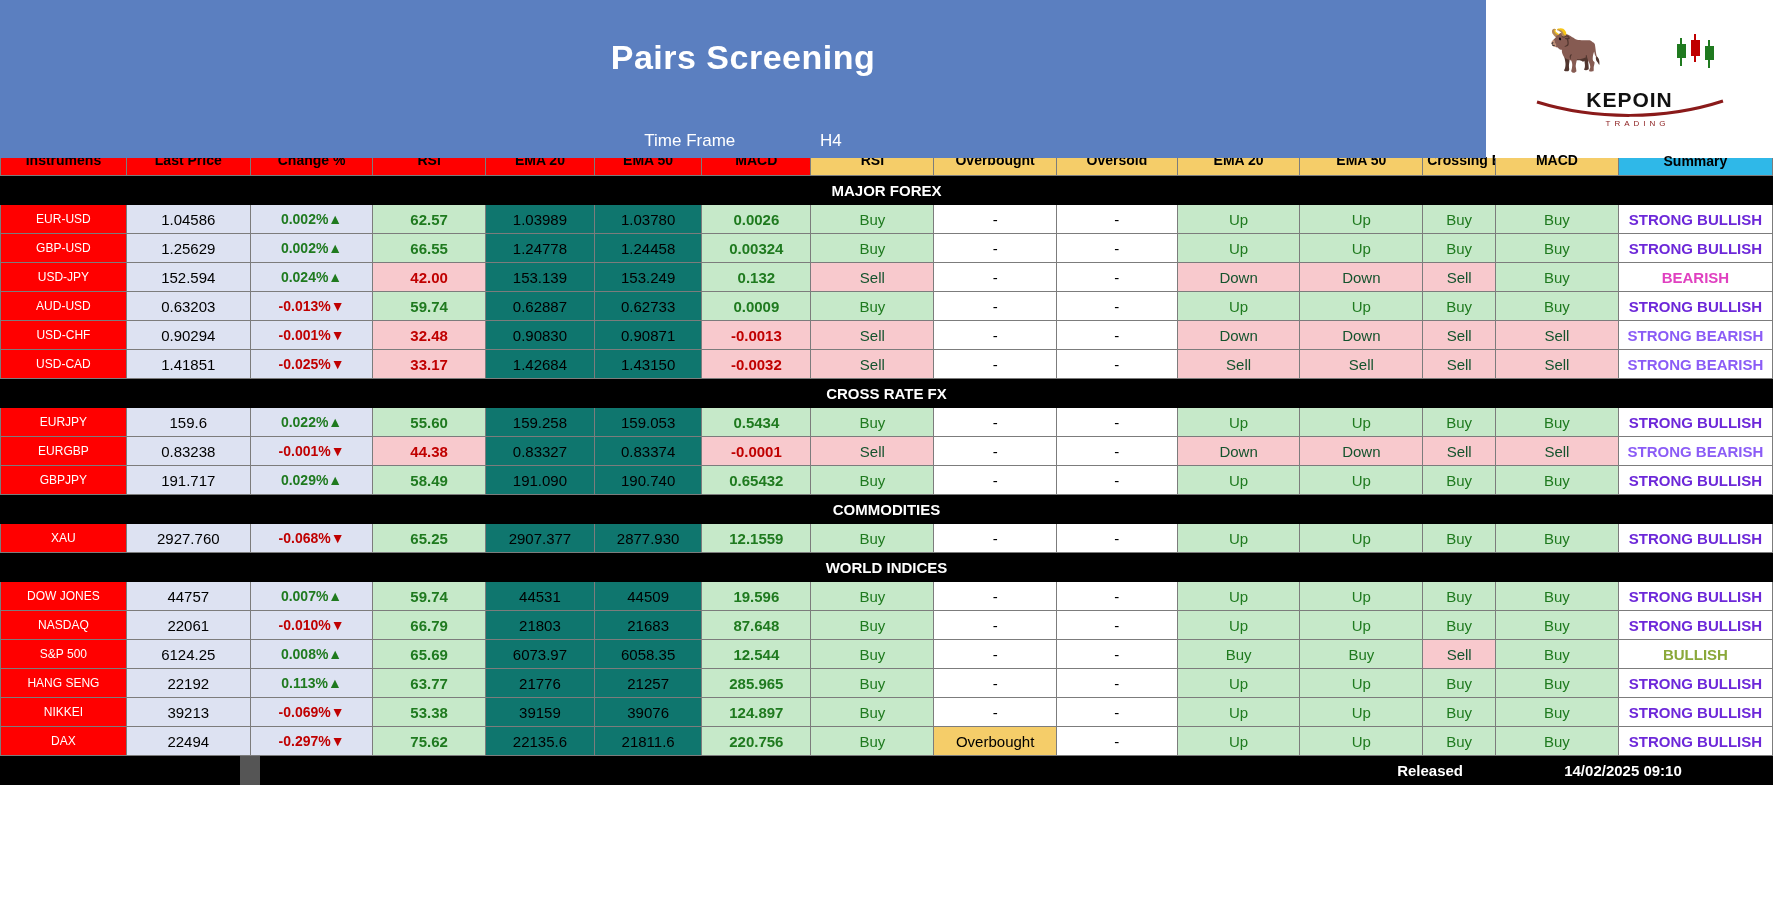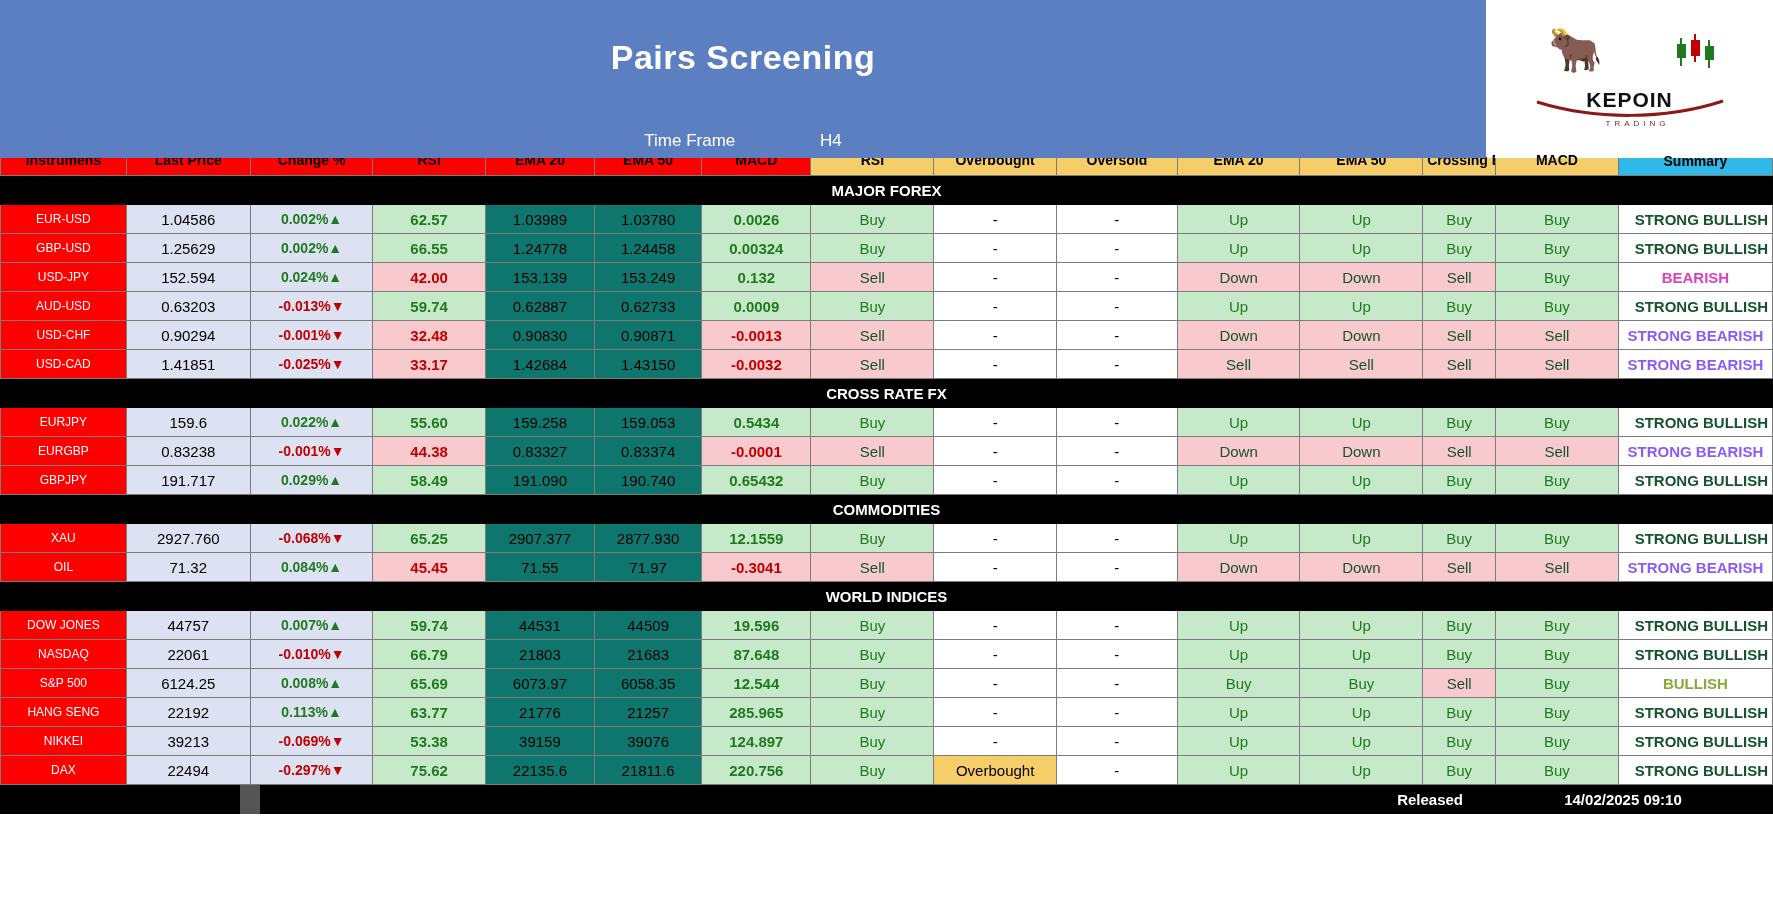--- a/index.html
+++ b/index.html
@@ -177,21 +177,21 @@
   .macd.g { background: #c6e9c9; color: #1f7a1f; }
   .macd.r { background: #f8c9cd; color: #c00000; }
 
   .sig { font-size: 15px; }
   .sig.buy { background: #c6e9c9; color: #1f7a1f; }
   .sig.sell { background: #f8c9cd; color: #14532d; }
   .sig.neu { background: #ffffff; color: #000000; }
   .sig.ob { background: #f5cd69; color: #000000; }
 
   .sum { font-weight: bold; font-size: 15px; }
-  .sum.sbull { background: #ffffff; color: #14532d; text-align: right; }
+  .sum.sbull { background: #ffffff; color: #6d28d9; }
   .sum.bull { background: #ffffff; color: #8aa83a; }
   .sum.sbear { background: #ffffff; color: #8b5cf6; }
   .sum.bear { background: #ffffff; color: #e040c0; }
 
   
   .footer {
     display: flex;
     width: 1773px;
     height: 29px;
     align-items: stretch;
@@ -461,37 +461,20 @@
           <td class="sig buy">Buy</td>
           <td class="sig neu">-</td>
           <td class="sig neu">-</td>
           <td class="sig buy">Up</td>
           <td class="sig buy">Up</td>
           <td class="sig buy">Buy</td>
           <td class="sig buy">Buy</td>
           <td class="sum sbull">STRONG BULLISH</td>
         </tr>
         <tr>
-          <td class="inst">OIL</td>
-          <td class="price">71.32</td>
-          <td class="chg up">0.084%▲</td>
-          <td class="rsi-val r">45.45</td>
-          <td class="ema">71.55</td>
-          <td class="ema">71.97</td>
-          <td class="macd r">-0.3041</td>
-          <td class="sig sell">Sell</td>
-          <td class="sig neu">-</td>
-          <td class="sig neu">-</td>
-          <td class="sig sell">Down</td>
-          <td class="sig sell">Down</td>
-          <td class="sig sell">Sell</td>
-          <td class="sig sell">Sell</td>
-          <td class="sum sbear">STRONG BEARISH</td>
-        </tr>
-        <tr>
           <td colspan="15" class="sect sect-center">WORLD INDICES</td>
         </tr>
         <tr>
           <td class="inst">DOW JONES</td>
           <td class="price">44757</td>
           <td class="chg up">0.007%▲</td>
           <td class="rsi-val g">59.74</td>
           <td class="ema">44531</td>
           <td class="ema">44509</td>
           <td class="macd g">19.596</td>

